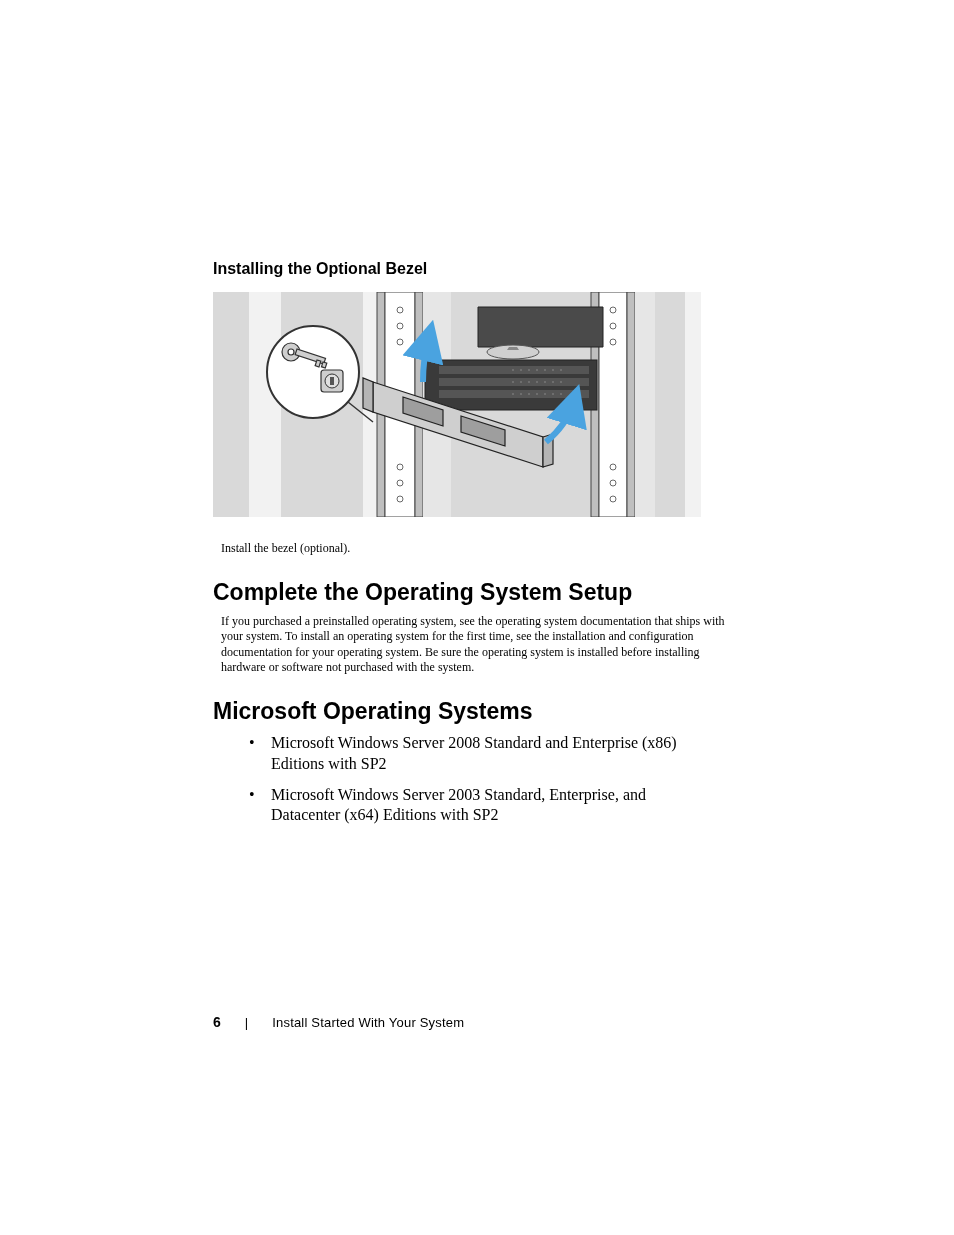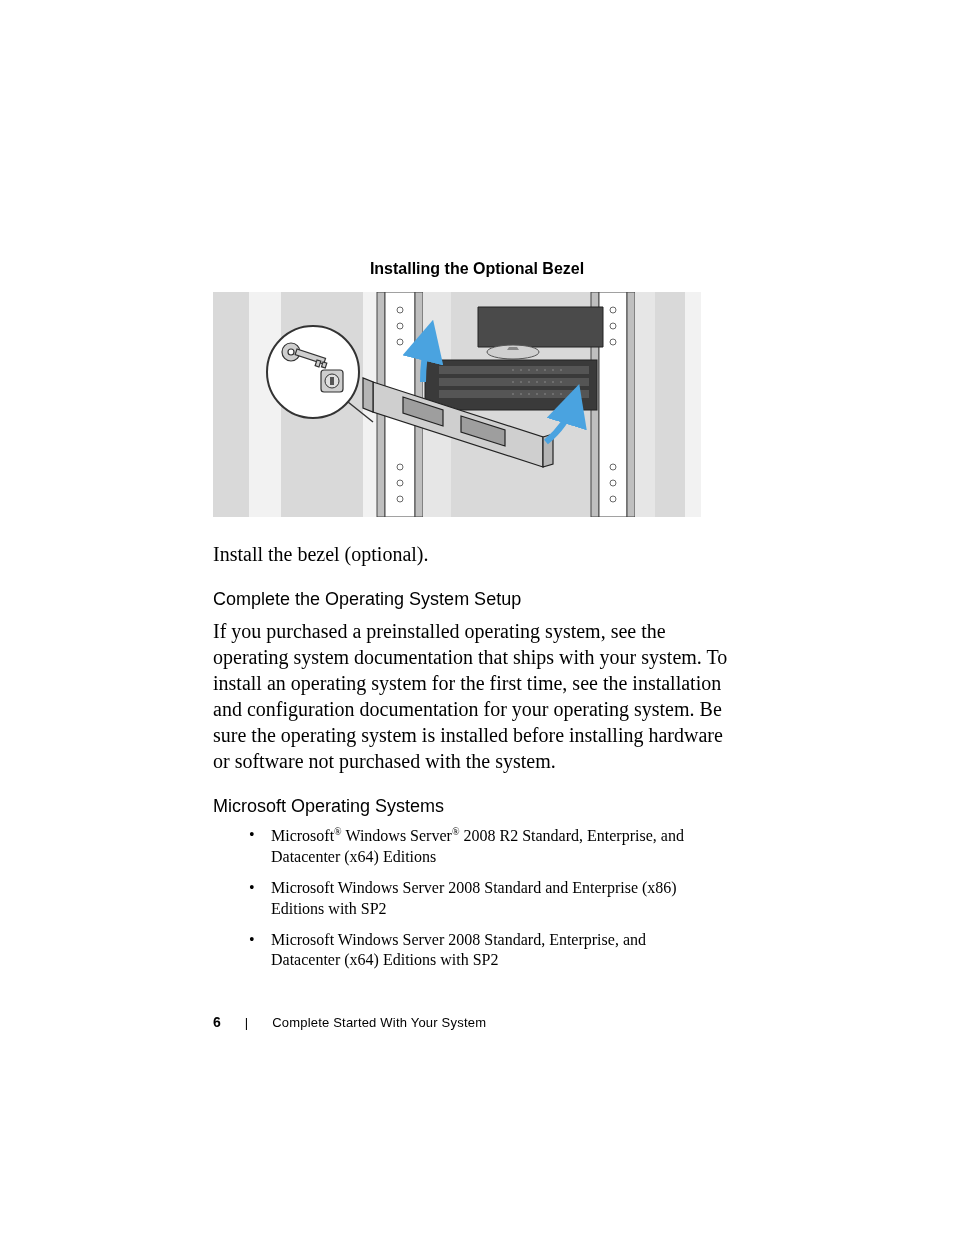--- a/index.html
+++ b/index.html
@@ -17,43 +17,42 @@
     width: 954px;
     height: 1235px;
     box-sizing: border-box;
     padding: 260px 213px 0 213px;
   }
   .section-subhead {
     font-family: Arial, Helvetica, sans-serif;
     font-weight: bold;
     font-size: 16px;
     margin: 0 0 14px 0;
-    text-align: center;
   }
   .figure-box {
     width: 488px;
     height: 225px;
     position: relative;
     margin-bottom: 24px;
     background: #fff;
   }
   .figure-svg {
     width: 488px;
     height: 225px;
     display: block;
   }
   .body-text {
-    font-size: 20px;
+    font-size: 12px;
     line-height: 1.3;
-    margin: 0 0 22px 0;
+    margin: 0 0 22px 8px;
   }
   .h1 {
     font-family: Arial, Helvetica, sans-serif;
-    font-weight: normal;
-    font-size: 18px;
+    font-weight: bold;
+    font-size: 23px;
     margin: 0 0 8px 0;
     letter-spacing: 0px;
   }
   .os-list {
     margin: 4px 0 0 0;
     padding: 0 0 0 58px;
     list-style: none;
     font-size: 16px;
     line-height: 1.3;
   }
@@ -217,26 +216,23 @@
 
   <p class="body-text">Install the bezel (optional).</p>
 
   <h1 class="h1">Complete the Operating System Setup</h1>
 
   <p class="body-text">If you purchased a preinstalled operating system, see the operating system documentation that ships with your system. To install an operating system for the first time, see the installation and configuration documentation for your operating system. Be sure the operating system is installed before installing hardware or software not purchased with the system.</p>
 
   <h1 class="h1">Microsoft Operating Systems</h1>
 
   <ul class="os-list">
-    <li>
-      <span>Microsoft</span><sup class="reg">®</sup><span> Windows Server</span><sup class="reg">®</sup><span> 2008 R2 Standard, Enterprise, and Datacenter (x64) Editions</span>
-    </li>
     <li><span>Microsoft Windows Server 2008 Standard and Enterprise (x86) Editions with SP2</span></li>
-    <li><span>Microsoft Windows Server 2008 Standard, Enterprise, and Datacenter (x64) Editions with SP2</span></li>
+    <li><span>Microsoft Windows Server 2003 Standard, Enterprise, and Datacenter (x64) Editions with SP2</span></li>
   </ul>
 
   <div class="footer">
     <span class="pnum">6</span>
     <span class="sep">|</span>
-    <span class="title">Complete Started With Your System</span>
+    <span class="title">Install Started With Your System</span>
   </div>
 
 </div>
 
 </body></html>

